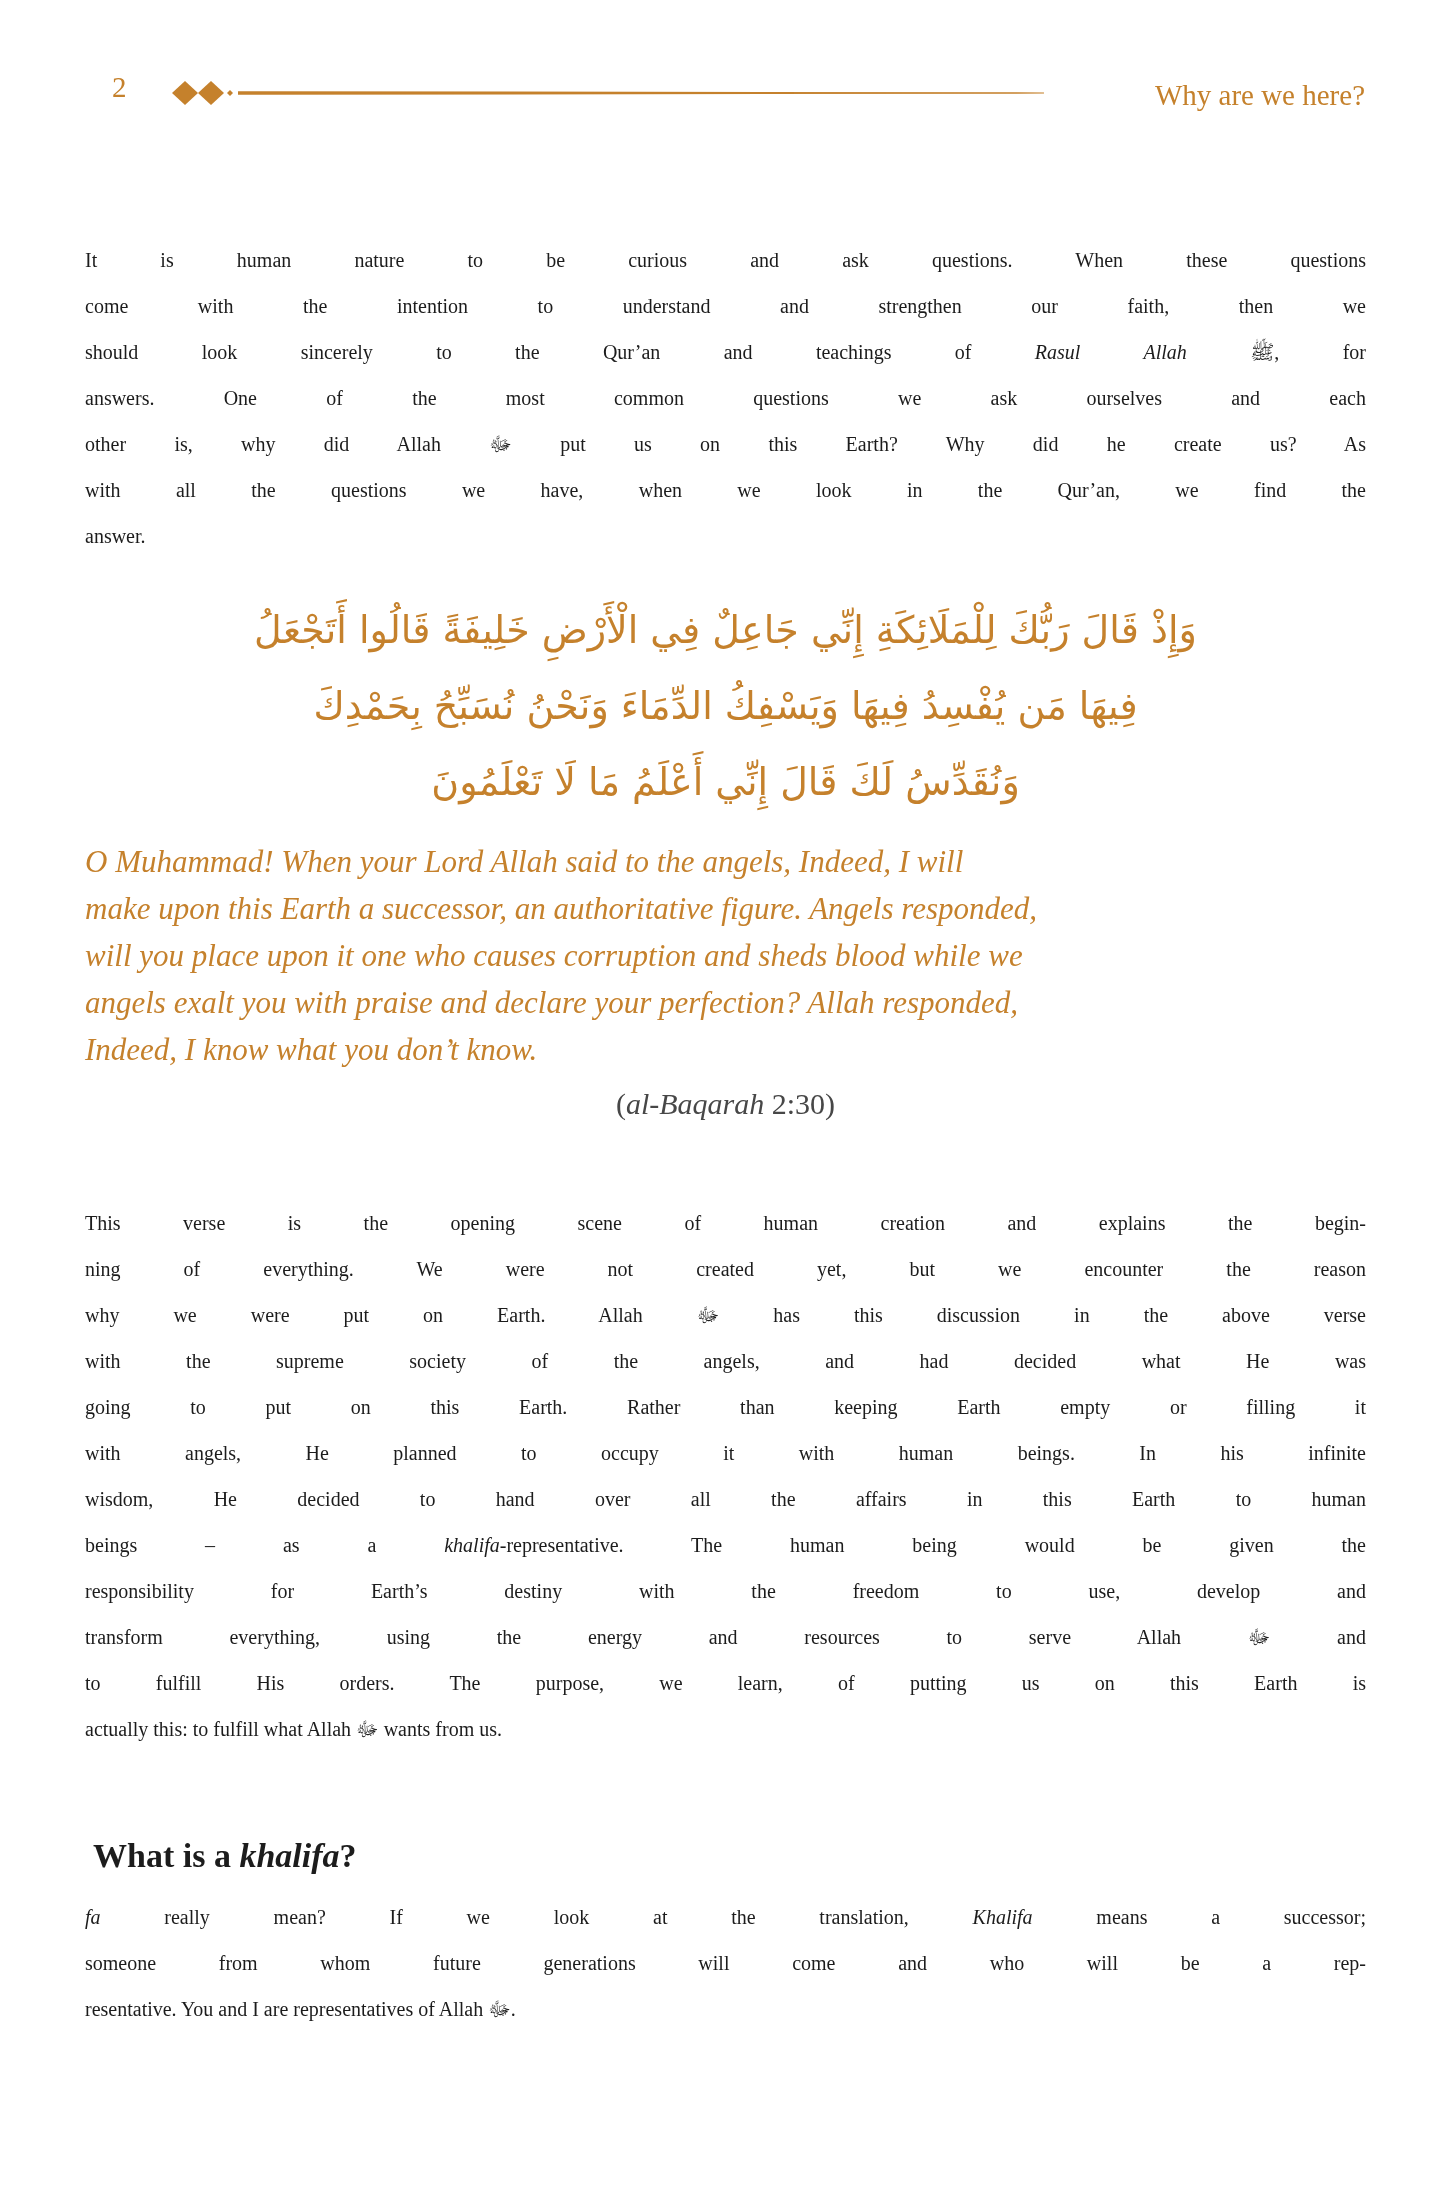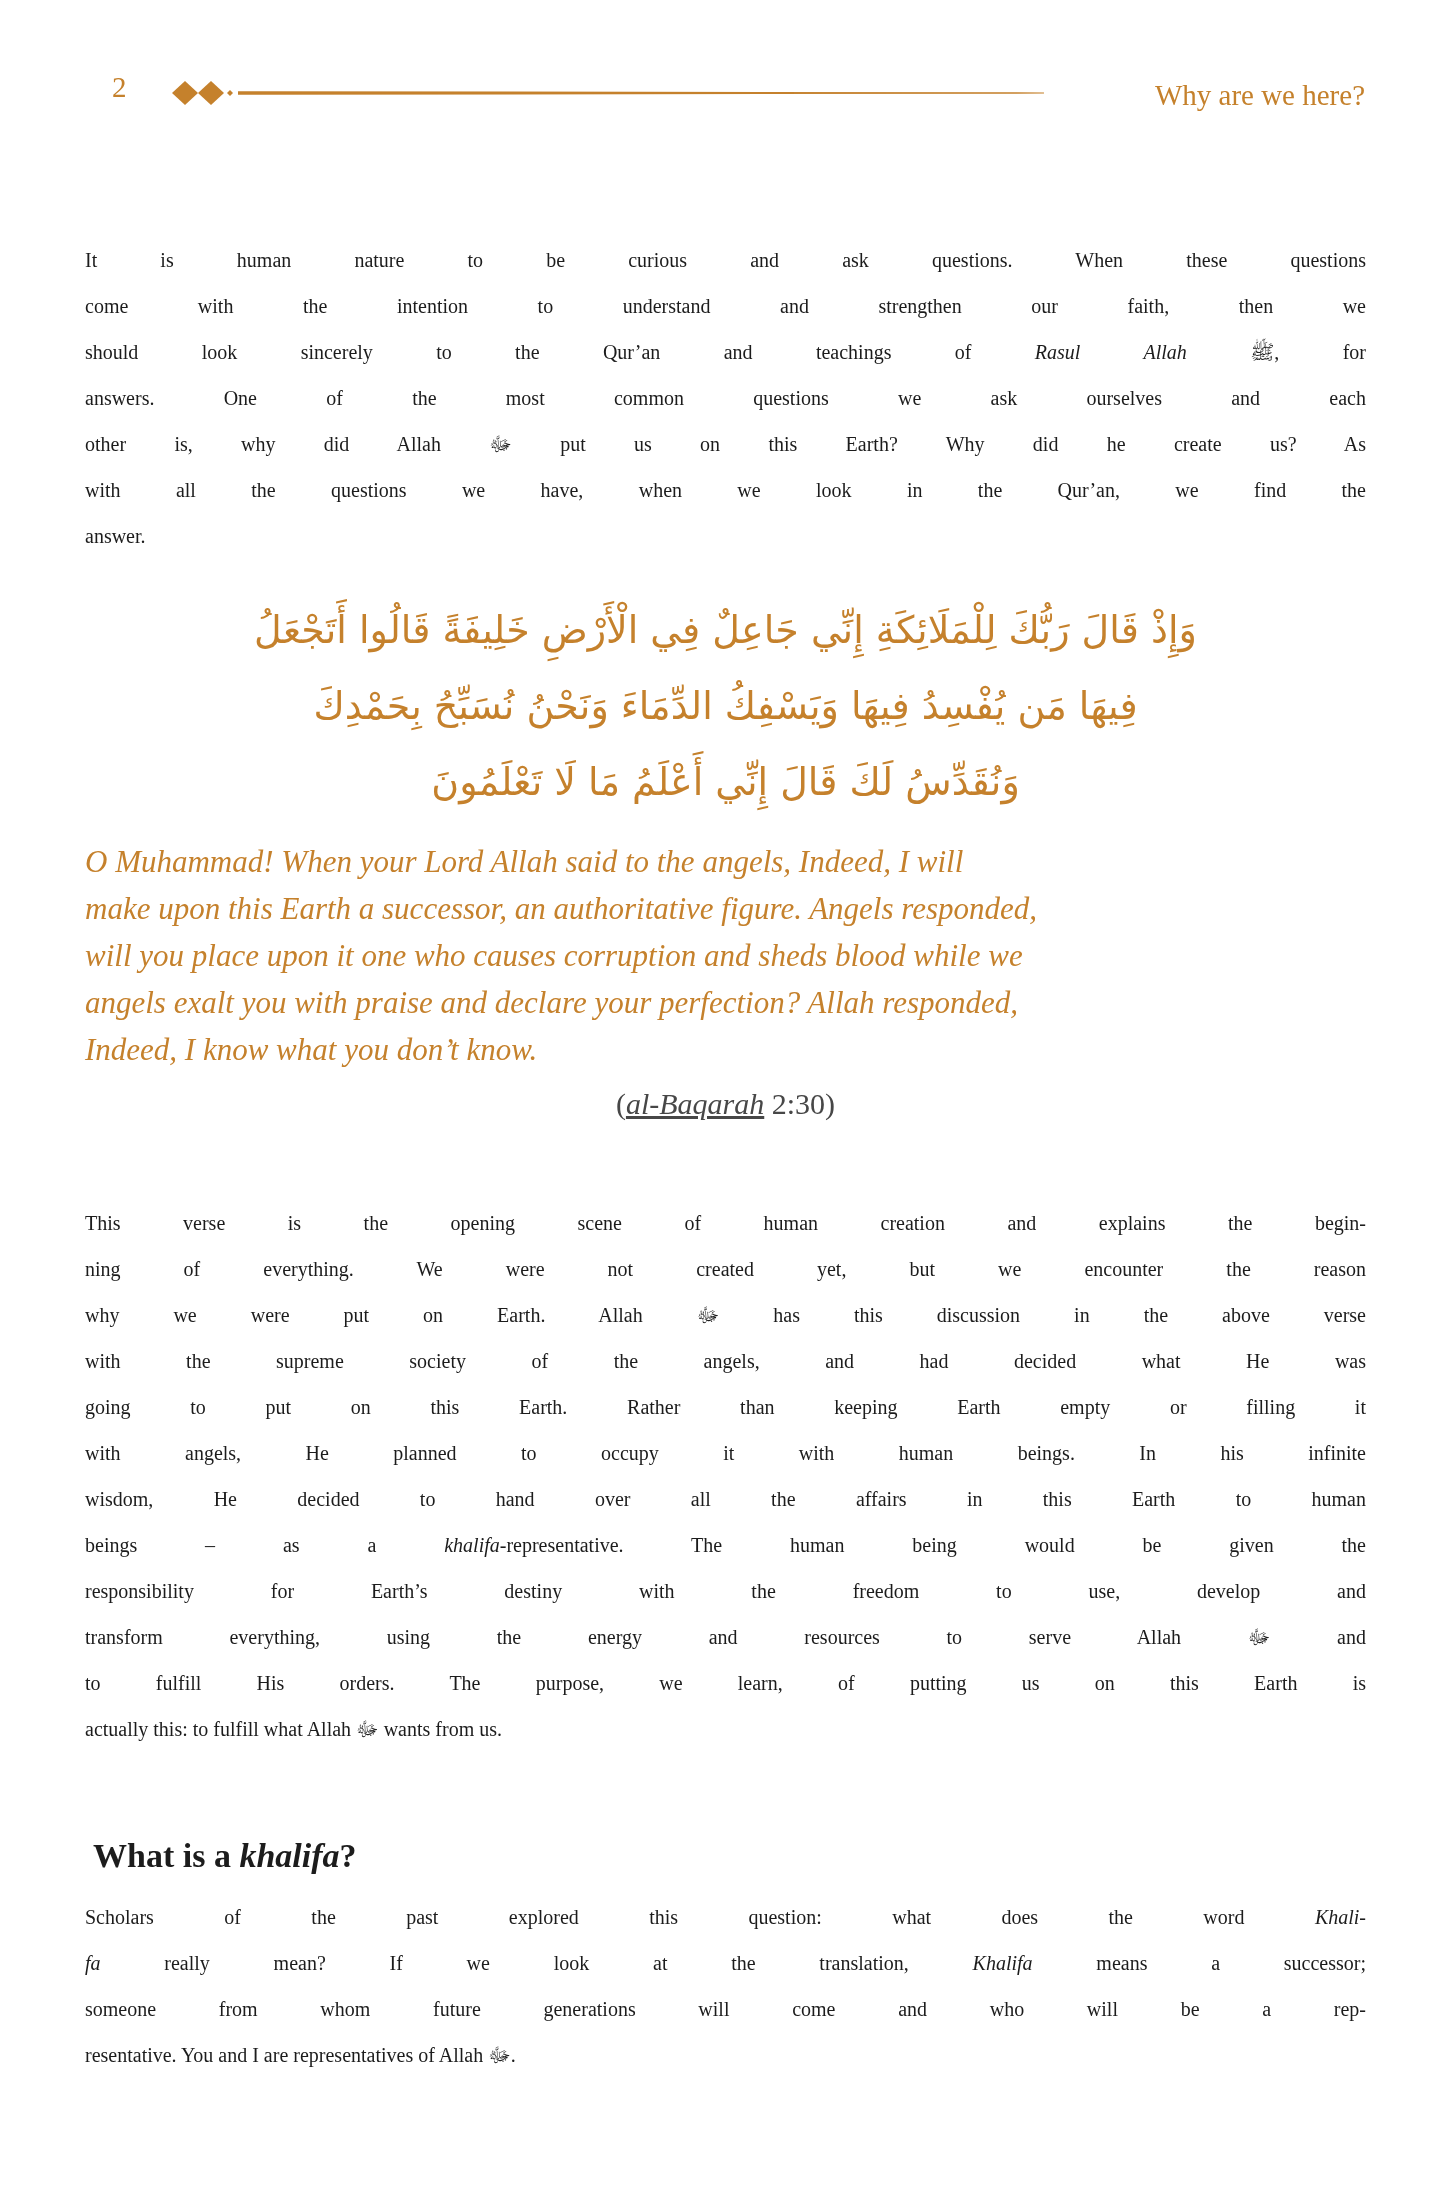--- a/index.html
+++ b/index.html
@@ -72,21 +72,21 @@
     color:var(--accent);
     text-align:left;
     font-style:italic;
   }
   .trans-line{font-size:31px;line-height:47px;}
   .citation{
     position:absolute;left:85px;width:1281px;
     text-align:center;color:var(--cite);
     font-size:30px;line-height:36px;
   }
-  .citation em{font-style:italic;text-decoration:underline;}
+  .citation em{font-style:italic;}
 </style>
 </head>
 <body>
 
 <div class="page">
 
   <div class="hdr-num">2</div>
 
   <svg class="hdr-ornament" viewBox="0 0 880 26" xmlns="http://www.w3.org/2000/svg" aria-hidden="true">
     <polygon fill="currentColor" points="13,1 26,13 13,25 0,13"></polygon>
@@ -135,19 +135,18 @@
     <div class="jline"><span>beings – as a </span><em>khalifa</em><span>-representative. The human being would be given the</span></div>
     <div class="jline"><span>responsibility for Earth’s destiny with the freedom to use, develop and</span></div>
     <div class="jline"><span>transform everything, using the energy and resources to serve Allah ﷻ and</span></div>
     <div class="jline"><span>to fulfill His orders. The purpose, we learn, of putting us on this Earth is</span></div>
     <div class="jline end"><span>actually this: to fulfill what Allah ﷻ wants from us.</span></div>
   </div>
 
   <h2 class="h1 h2" style="top:1828px;margin:8px"><span>What is a </span><em>khalifa</em><span>?</span></h2>
 
   <div class="para" style="top:1894px">
-    <div class="jline"><span>Scholars of the past explored this question: what does the word </span><em>Khali-</em></div>
     <div class="jline"><em>fa</em><span> really mean? If we look at the translation, </span><em>Khalifa</em><span> means a successor;</span></div>
     <div class="jline"><span>someone from whom future generations will come and who will be a rep-</span></div>
     <div class="jline end"><span>resentative. You and I are representatives of Allah ﷻ.</span></div>
   </div>
 
 </div>
 
 </body></html>

